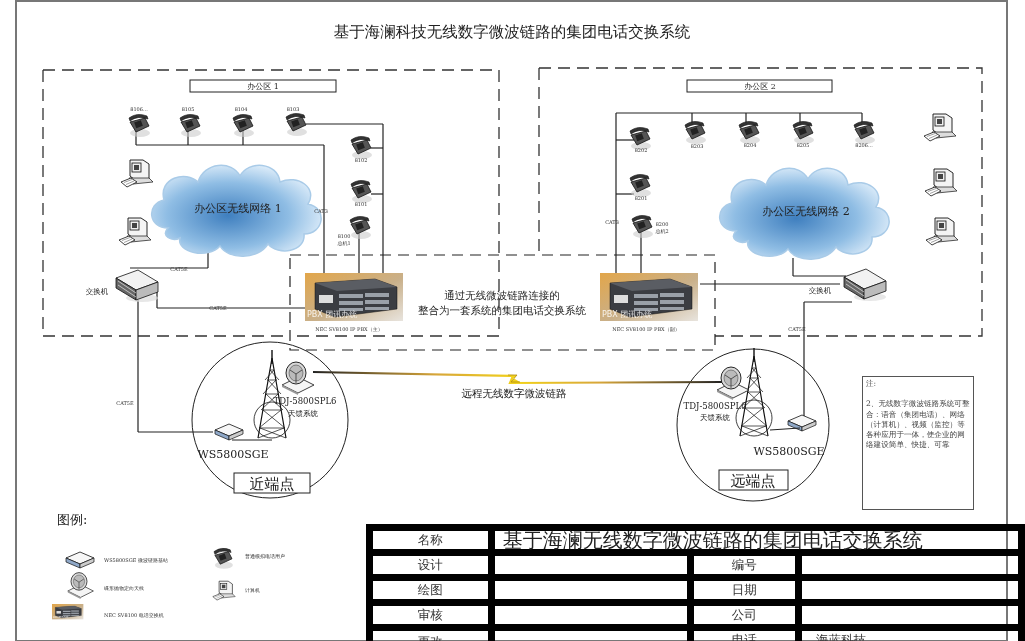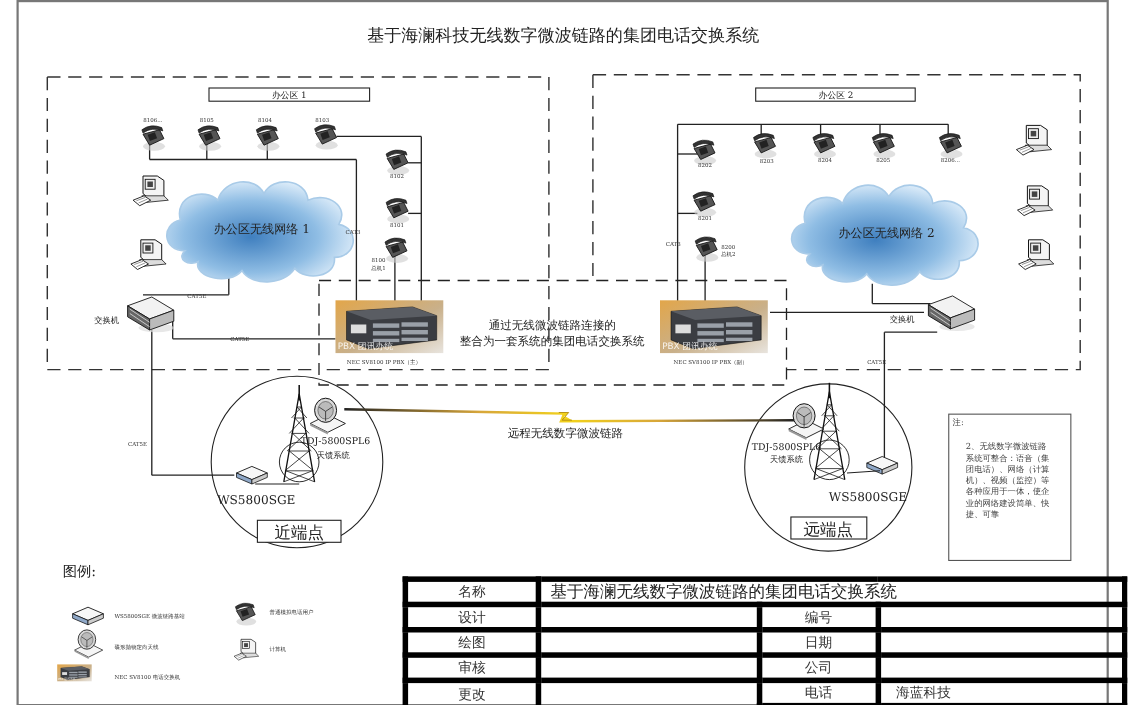--- a/index.html
+++ b/index.html
@@ -3,23 +3,23 @@
 <meta charset="utf-8">
 <style>
   html,body{margin:0;padding:0;background:#fff;}
   body{width:1025px;height:641px;overflow:hidden;position:relative;font-family:"DejaVu Serif","Liberation Serif",serif;}
   svg{position:absolute;left:0;top:0;}
   .t{font-family:"DejaVu Serif","Liberation Serif",serif;fill:#222;}
   .ts{font-family:"DejaVu Serif","Liberation Serif",serif;fill:#333;font-size:5px;}
   .note{position:absolute;left:862px;top:376px;width:112px;height:134px;border:1px solid #555;box-sizing:border-box;padding:2px 3px;font-size:7.6px;line-height:10.3px;color:#444;font-family:"DejaVu Serif","Liberation Serif",serif;}
   .note p{margin:0 0 10px 0;}
   table.tb{position:absolute;left:366px;top:524px;border-collapse:collapse;font-family:"DejaVu Serif","Liberation Serif",serif;}
-  table.tb td{border:5px solid #000000;height:18px;padding:0;font-size:12.5px;color:#333;line-height:16px;}
+  table.tb td{border:7px solid #000000;height:18px;padding:0;font-size:12.5px;color:#333;line-height:16px;}
   table.tb td.lab{text-align:center;}
-  table.tb td.title{font-size:15px;padding-left:8px;color:#222;}
+  table.tb td.title{font-size:20px;padding-left:8px;color:#222;}
   table.tb td.val{padding-left:14px;}
 </style>
 </head>
 <body>
 
 <svg width="1025" height="641" viewBox="0 0 1025 641">
   <defs>
     <radialGradient id="cloudG" cx="45%" cy="55%" r="60%">
       <stop offset="0%" stop-color="#3f7fbf"></stop>
       <stop offset="60%" stop-color="#8fbde4"></stop>
@@ -331,21 +331,21 @@
     </g>
   <text class="ts" x="245" y="558">普通模拟电话用户</text>
   <g transform="translate(224,591) scale(0.7)">
       <use href="#computer"></use>
     </g>
   <text class="ts" x="245" y="592">计算机</text>
 </svg>
 
 <div class="note">
   <p>注:</p>
-  <p style="margin:12px">2、无线数字微波链路系统可整合：语音（集团电话）、网络（计算机）、视频（监控）等各种应用于一体，使企业的网络建设简单、快捷、可靠</p>
+  <p style="margin:0">2、无线数字微波链路系统可整合：语音（集团电话）、网络（计算机）、视频（监控）等各种应用于一体，使企业的网络建设简单、快捷、可靠</p>
 </div>
 
 <table class="tb">
   <tbody>
       <tr>
     <td class="lab" style="width:120px">名称</td>
     <td class="title" colspan="3" style="width:520px">基于海澜无线数字微波链路的集团电话交换系统</td>
   </tr>
   <tr>
     <td class="lab">设计</td>

